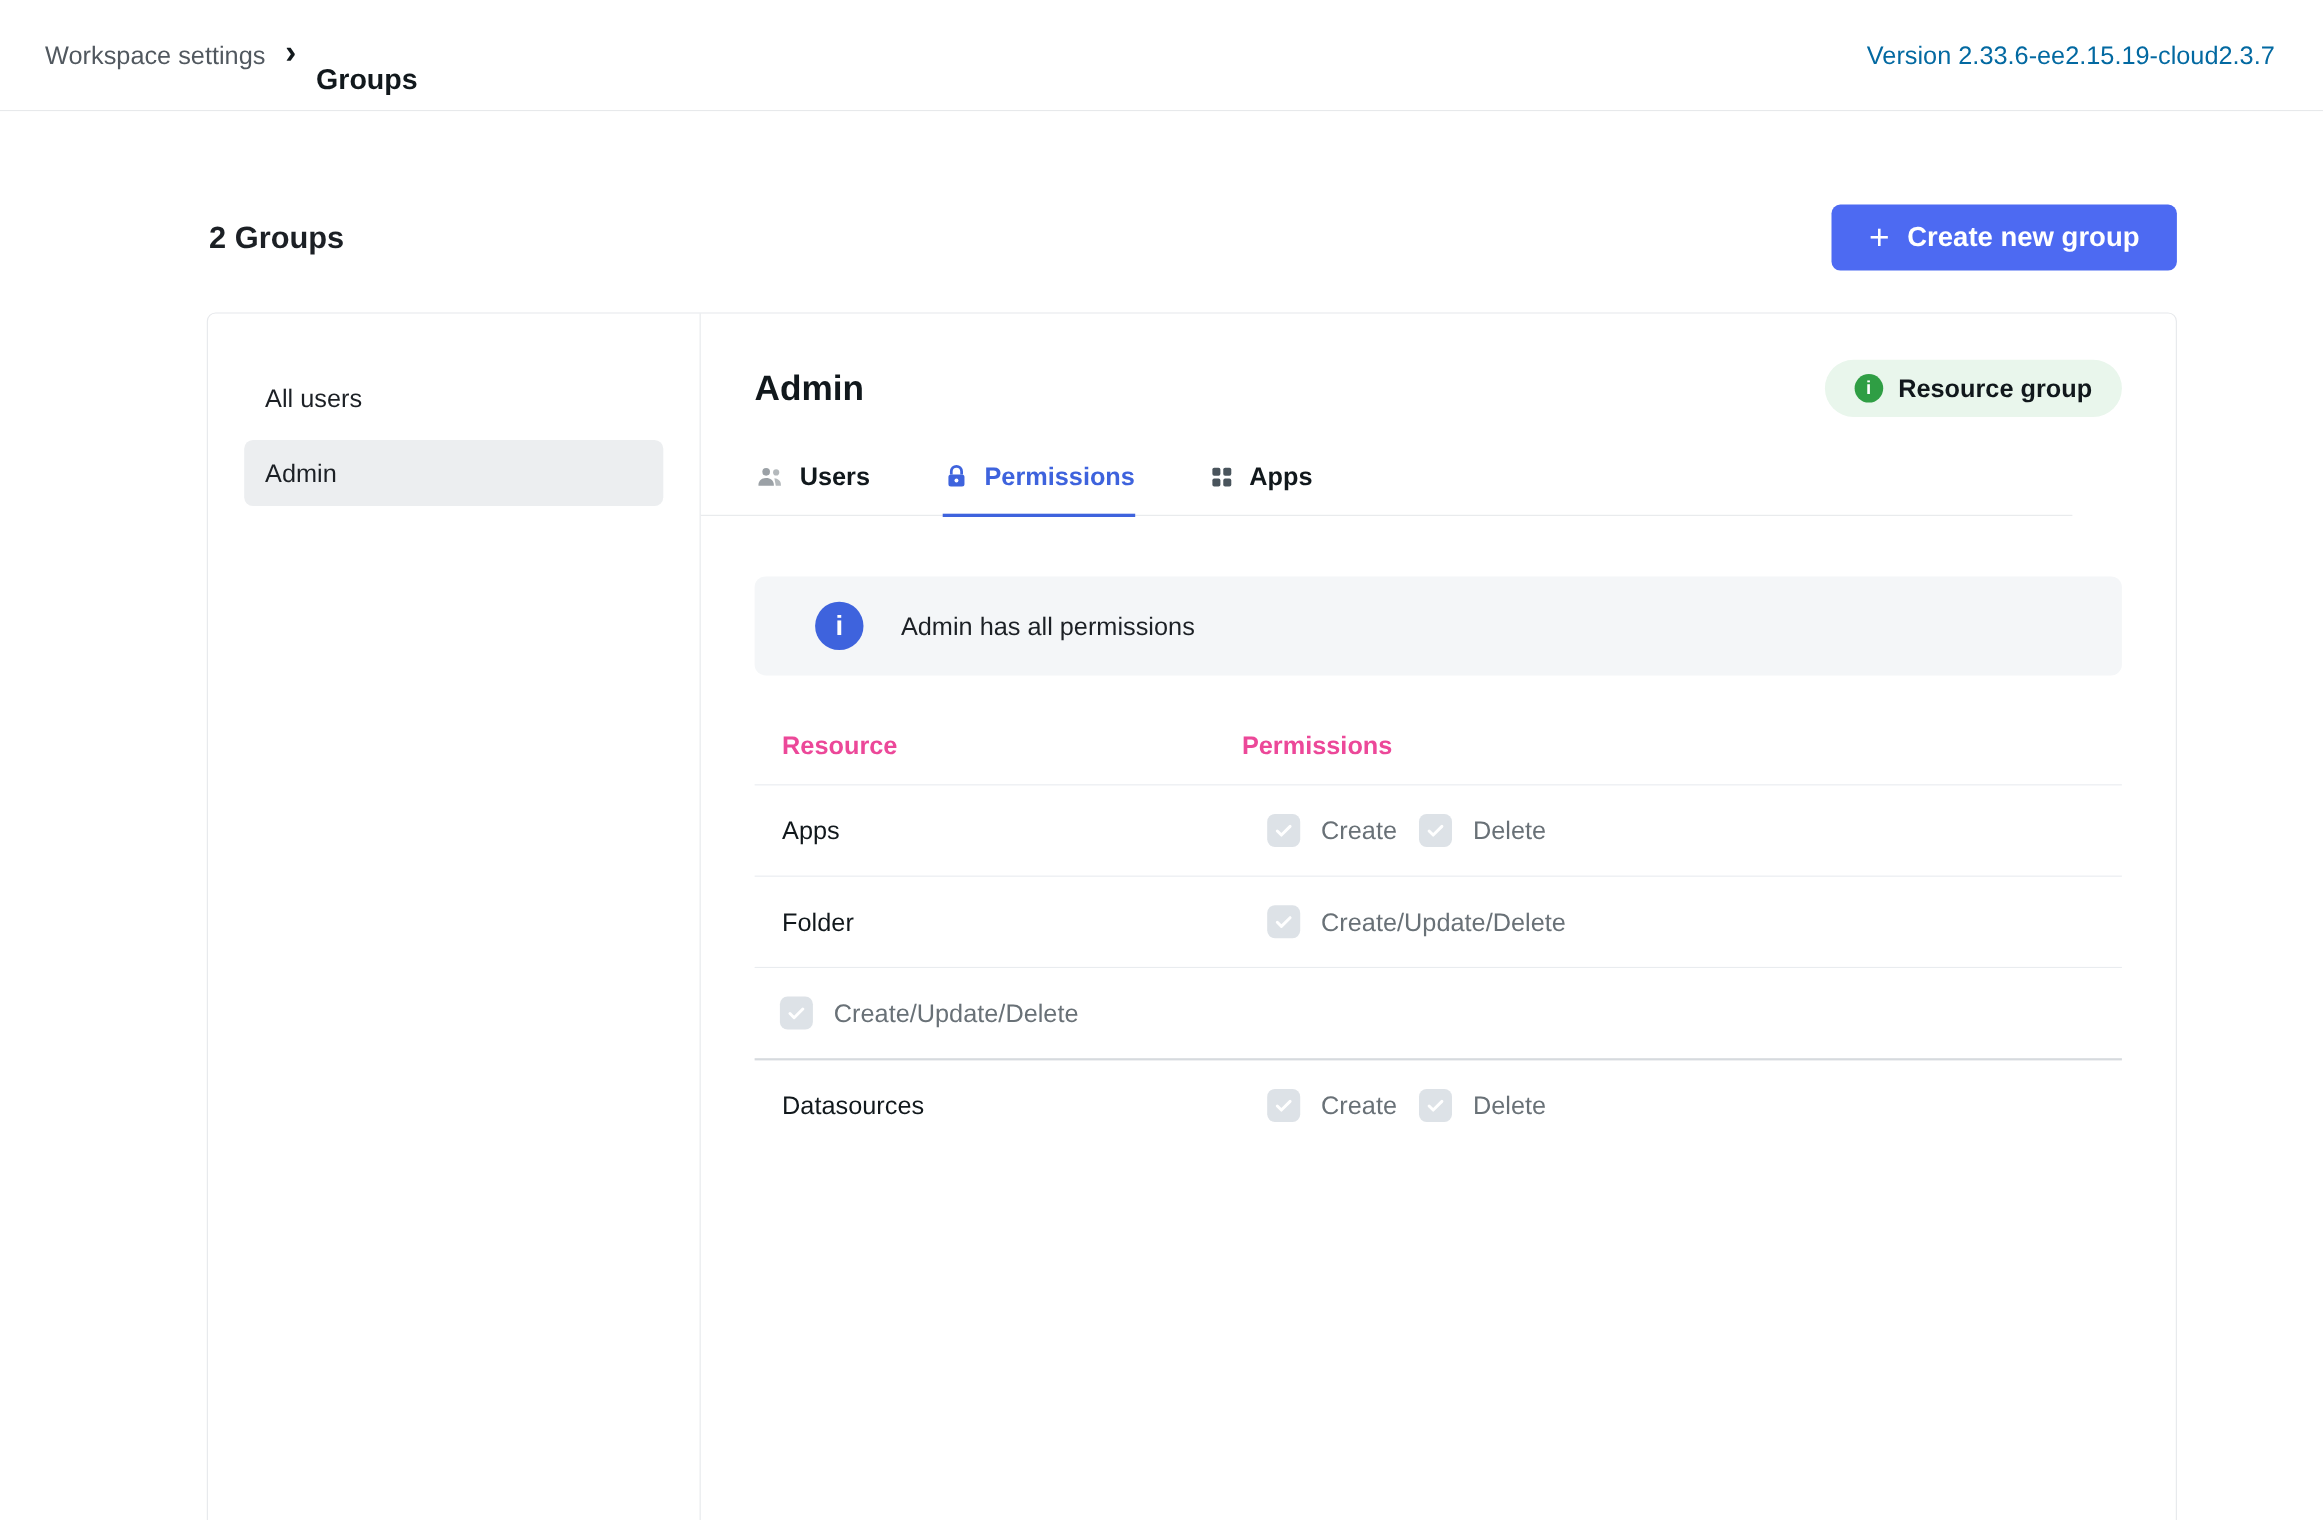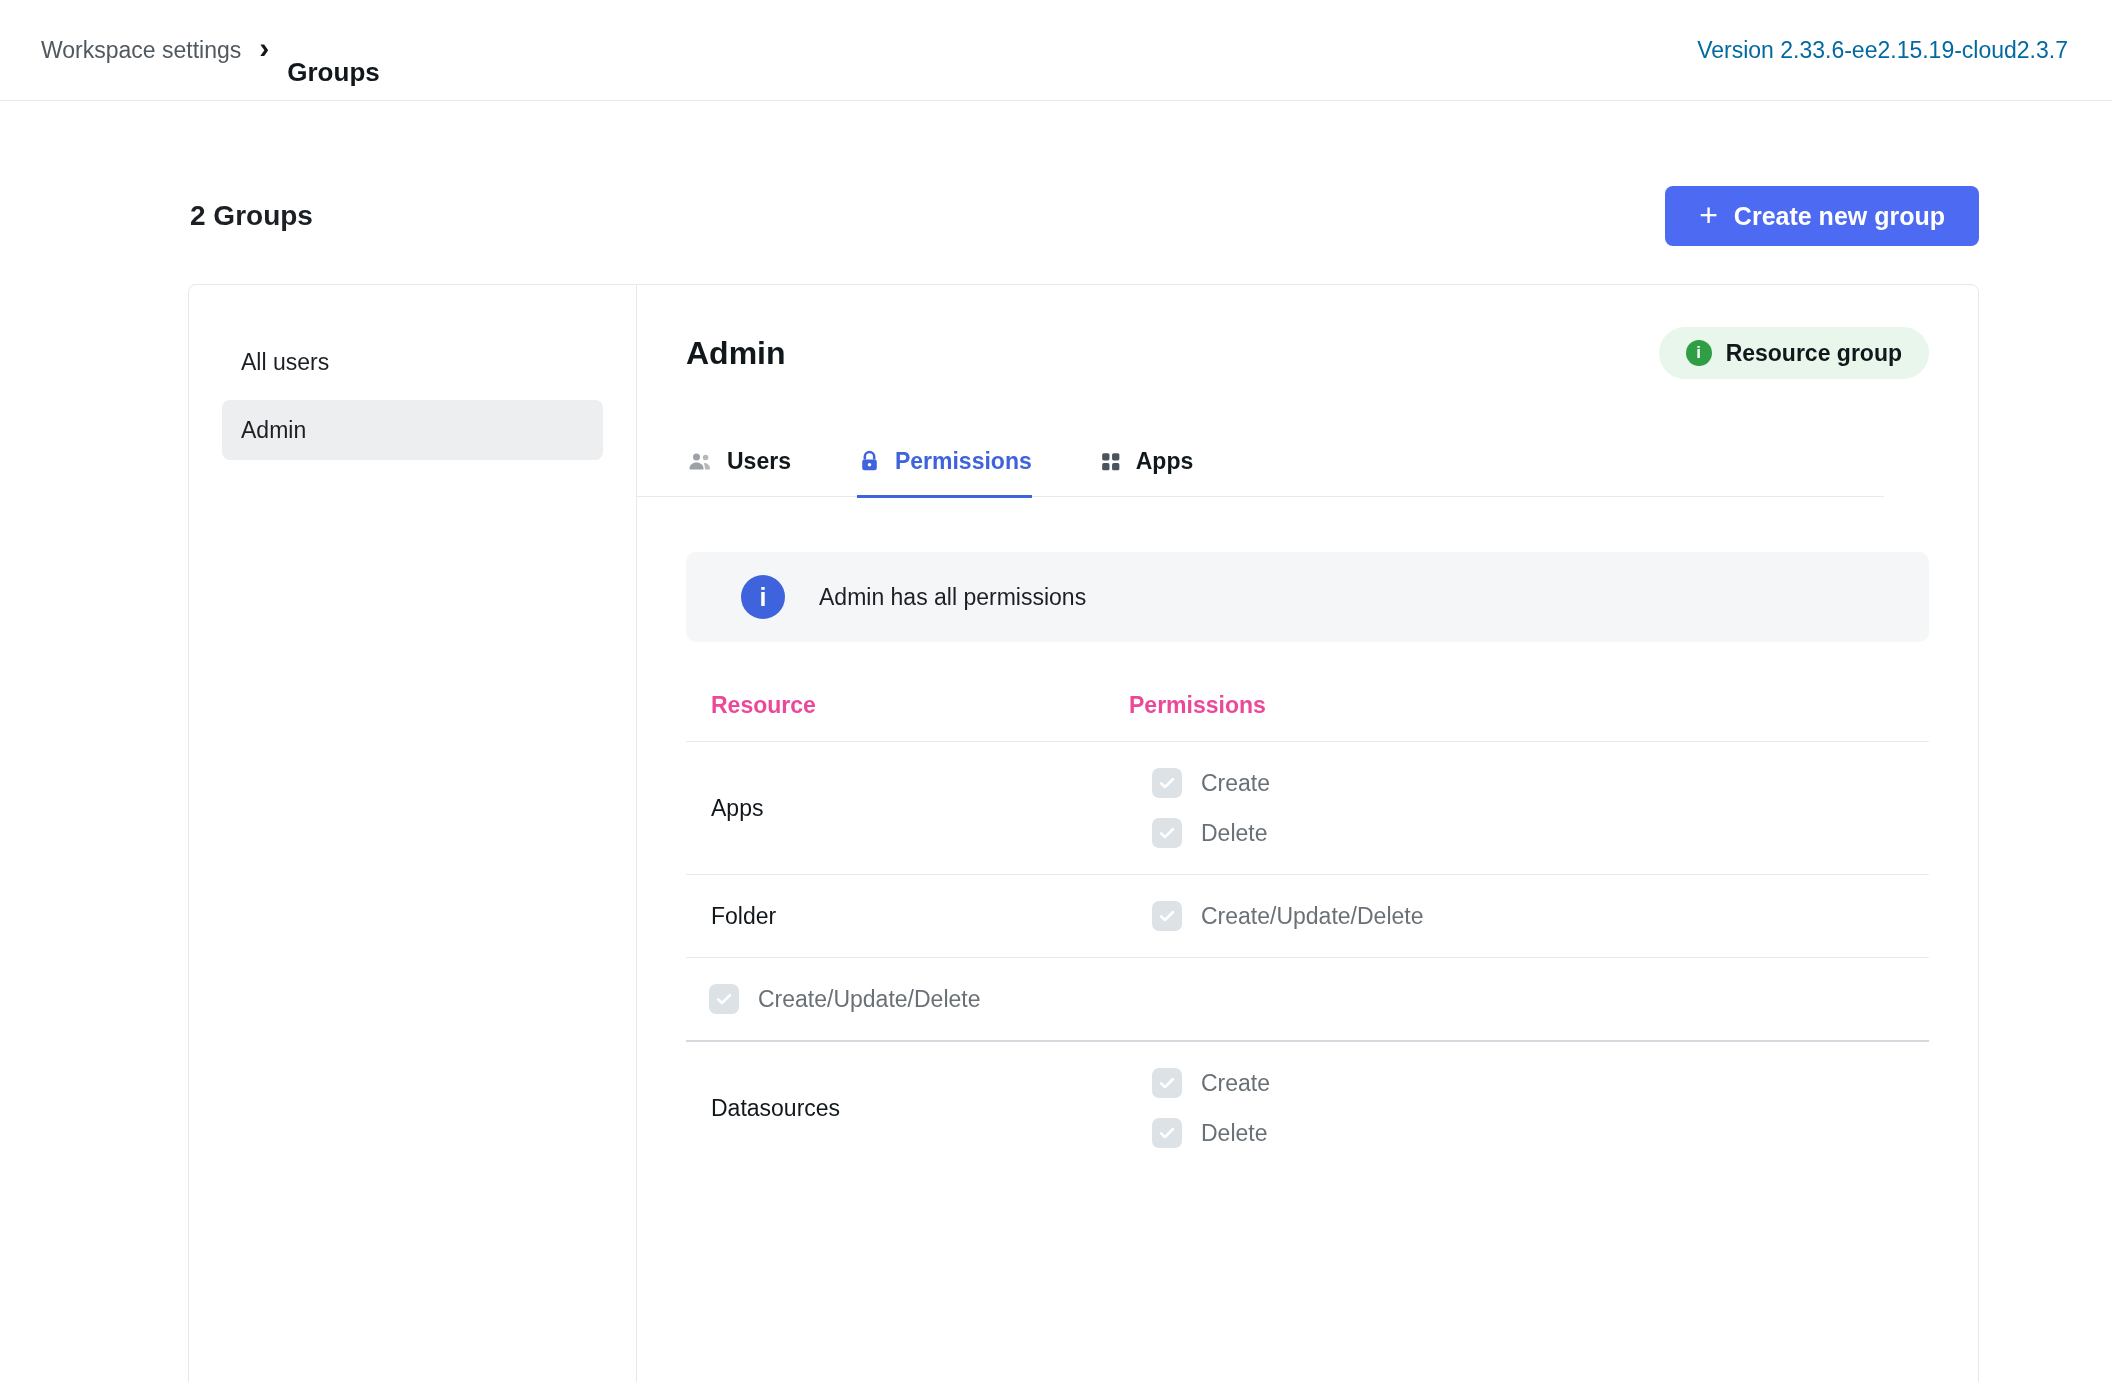--- a/index.html
+++ b/index.html
@@ -105,21 +105,21 @@
     color: #fff;
     font-size: 17px;
     font-weight: 700;
     display: flex; align-items: center; justify-content: center;
   }
 
   
   .tabs {
     display: flex;
     gap: 66px;
-    margin-top: 68px;
+    margin-top: 40px;
     margin-left: -49px;
     padding-left: 49px;
     margin-right: 45px;
     border-bottom: 1px solid #e7e9eb;
   }
   .tab {
     display: flex;
     align-items: center;
     gap: 13px;
     padding-bottom: 20px;
@@ -173,21 +173,21 @@
   .phead .pcol-resource, .phead .pcol-perms-h { font-weight: 600; color: #ec4899; font-size: 23px; }
   .prow {
     display: flex;
     align-items: center;
     padding: 26px 0;
     border-bottom: 1px solid #e9ecef;
   }
   .prow:last-child { border-bottom: none; }
   .prow.section-end { border-bottom: 2px solid #d6dade; }
   .prow .pcol-resource { color: #11181c; }
-  .pcol-perms { display: flex; flex-direction: column; gap: 20px; padding-left: 23px; }
+  .pcol-perms { display: flex; gap: 20px; padding-left: 23px; }
   .perm-line { display: flex; align-items: center; gap: 19px; }
   .checkbox {
     width: 30px; height: 30px;
     border-radius: 7px;
     background: #dde2e7;
     display: flex; align-items: center; justify-content: center;
     flex-shrink: 0;
   }
   .perm-label { font-size: 23px; color: #697177; }
 </style>

